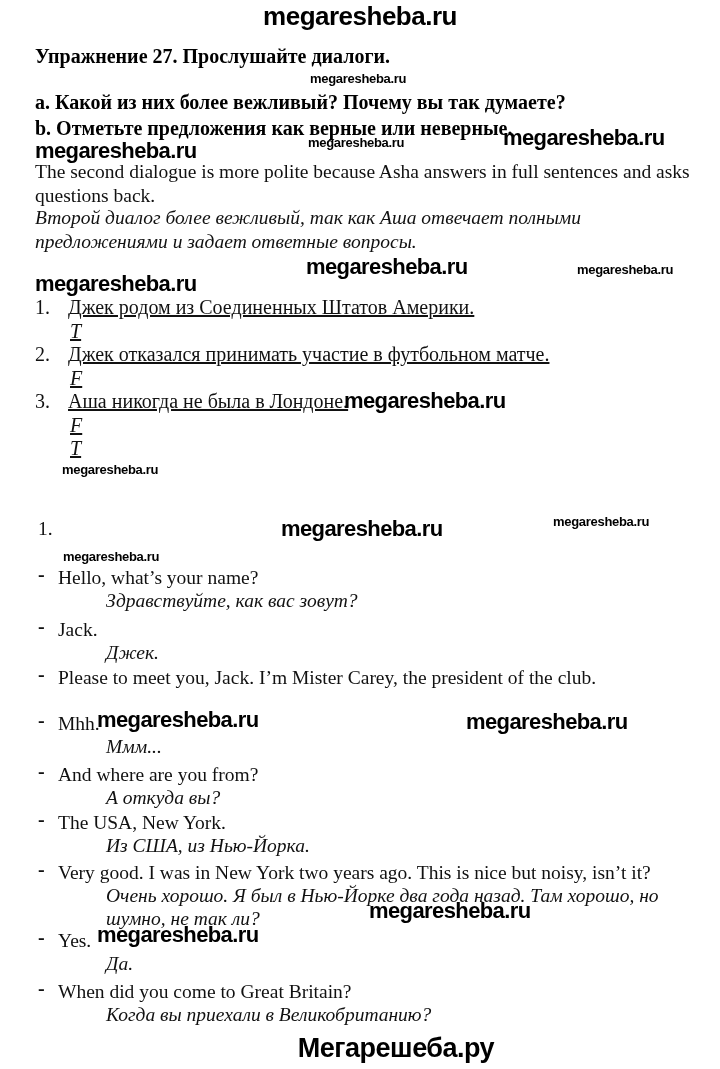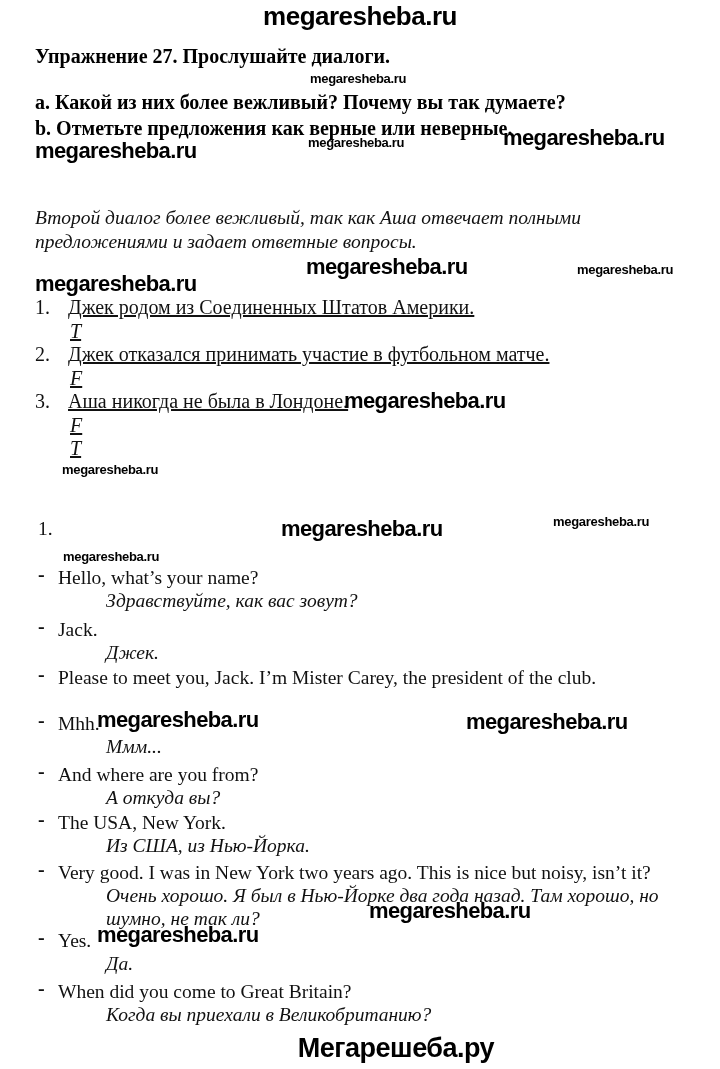--- a/index.html
+++ b/index.html
@@ -98,20 +98,21 @@
 <body>
 
 <div class="page">
 
   <div class="site-header sans">megaresheba.ru</div>
 
   <div class="ex-title" style="top:45px">Упражнение 27. Прослушайте диалоги.</div>
   <div class="task-line" style="top:91px">a. Какой из них более вежливый? Почему вы так думаете?</div>
   <div class="task-line" style="top:117px">b. Отметьте предложения как верные или неверные.</div>
 
+  <div class="para" style="top:160px; width:672px">The second dialogue is more polite because Asha answers in full sentences and asks questions back.</div>
   <div class="para italic" style="top:206px; width:552px">Второй диалог более вежливый, так как Аша отвечает полными предложениями и задает ответные вопросы.</div>
 
   <div class="statements">
     <div>
       <div class="stmt-line">
         <span class="stmt-num">1.</span><span>Джек родом из Соединенных Штатов Америки.</span>
       </div>
       <div class="stmt-mark">T</div>
     </div>
     <div>

